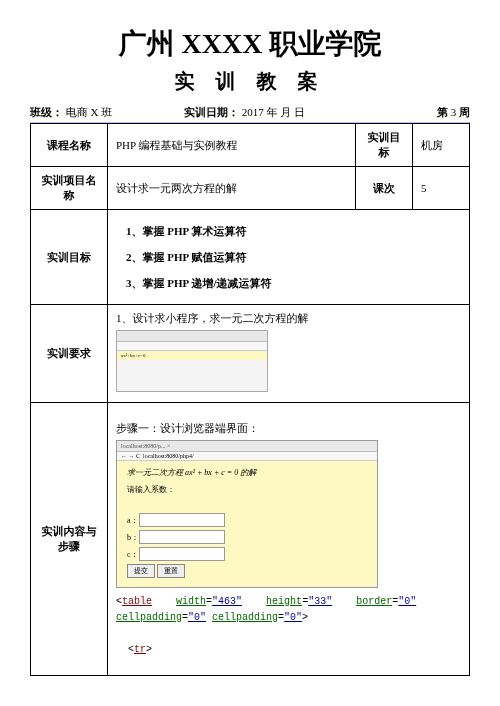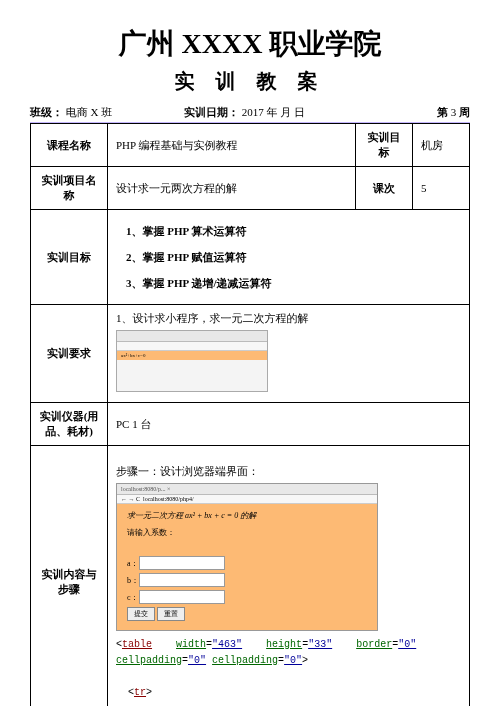--- a/index.html
+++ b/index.html
@@ -82,21 +82,21 @@
     color: #555;
   }
   .browser-addr {
     background: #f7f7f7;
     border-bottom: 1px solid #ccc;
     padding: 1px 4px;
     font-size: 6px;
   }
   .browser-body {
     padding: 6px 10px;
-    background: #fdba74;
+    background: #fef9c3;
   }
   .form-row { margin: 3px 0; }
   .form-row input[type=text] {
     border: 1px solid #999;
     height: 10px;
     width: 80px;
     font-size: 7px;
   }
   .form-row button {
     font-size: 7px;
@@ -167,24 +167,20 @@
       <div class="browser-mock">
         <div class="browser-chrome">&nbsp;</div>
         <div class="browser-addr">&nbsp;</div>
         <div class="browser-body" style="padding:2px 4px;">
           <div style="font-size:5px;">ax²+bx+c=0</div>
         </div>
       </div>
     </td>
   </tr>
   <tr>
-    <td class="label-cell">实训仪器(用品、耗材)</td>
-    <td class="content-cell" colspan="3">PC 1 台</td>
-  </tr>
-  <tr>
     <td class="label-cell" style="height:260px;">实训内容与步骤</td>
     <td class="content-cell" colspan="3">
       <div>步骤一：设计浏览器端界面：</div>
 
       <div class="browser-mock2">
         <div class="browser-chrome">
           <span>localhost:8080/p...</span> ×
         </div>
         <div class="browser-addr">
           ← → C &nbsp;<span>localhost</span>:8080/php4/

